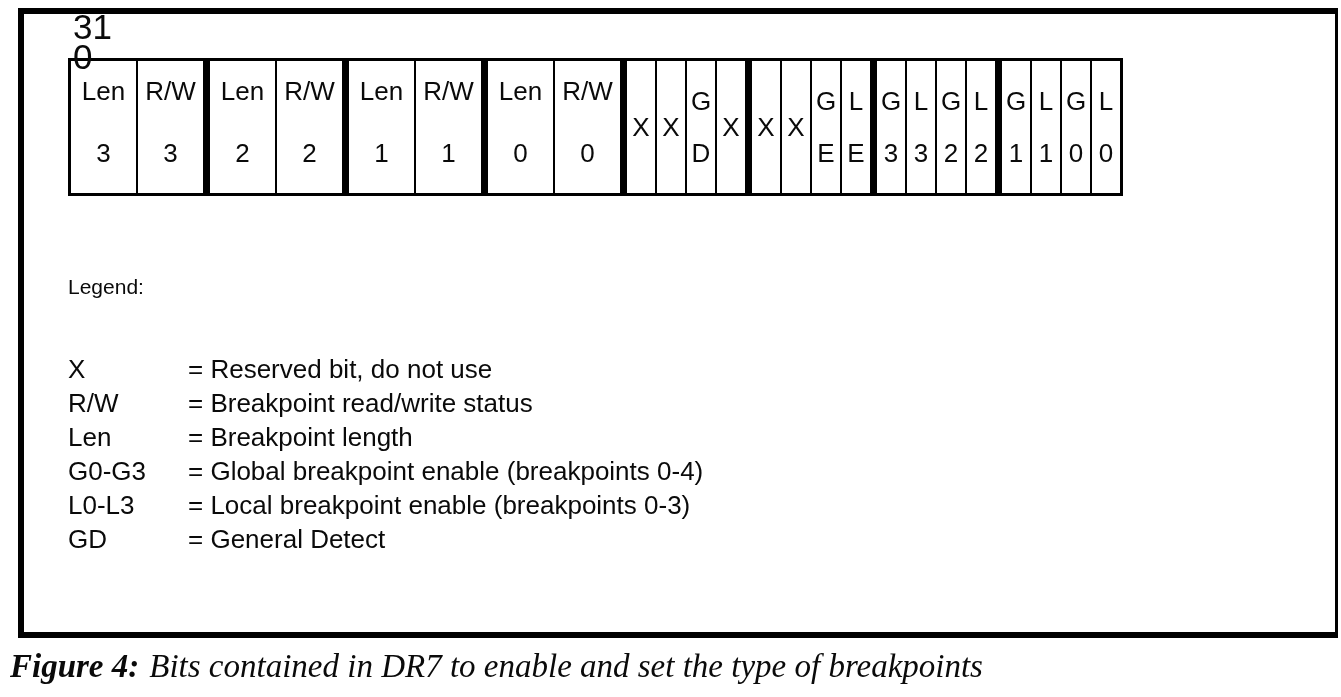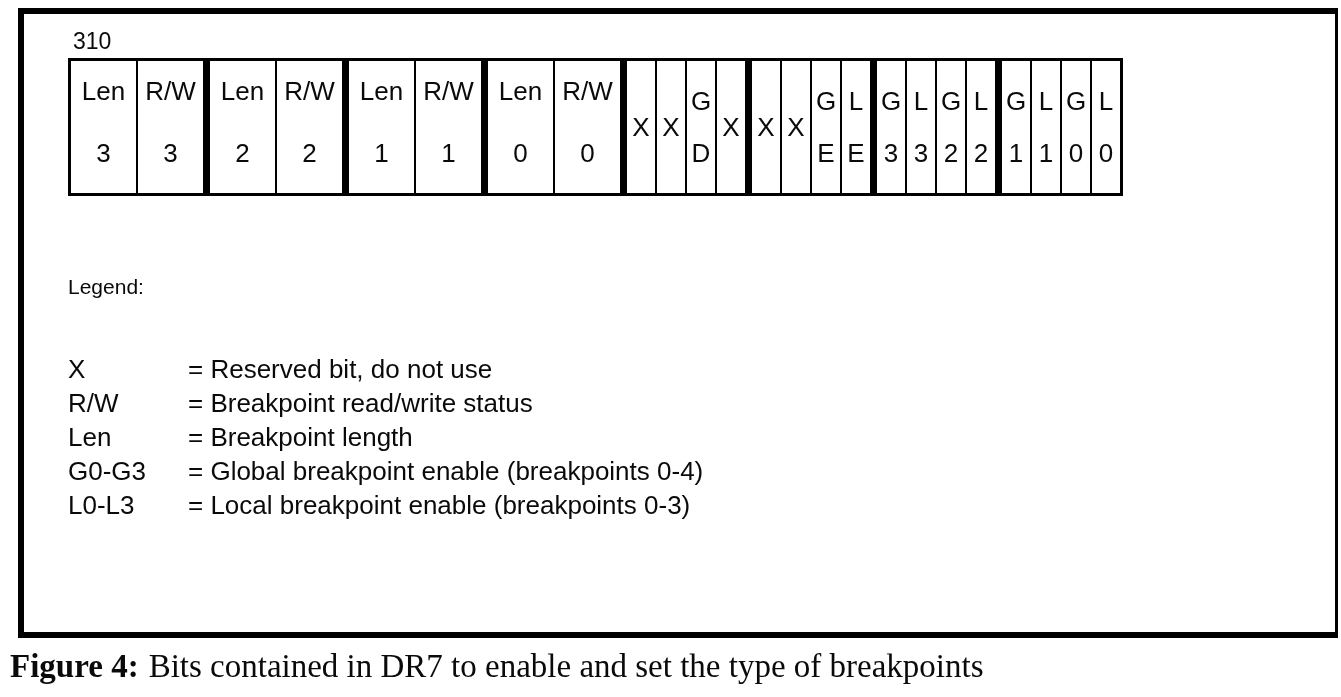--- a/index.html
+++ b/index.html
@@ -23,27 +23,28 @@
     border-right-width: 3px;
     background: #fff;
   }
   .reg-wrap {
     margin-left: 44px;
     margin-top: 12px;
     width: 1056px;
   }
   .bit-labels {
     display: flex;
-    justify-content: flex-start;
+    justify-content: center;
     height: 32px;
-    font-size: 23px;
+    font-size: 35px;
     line-height: 30px;
     padding-left: 5px;
     padding-right: 4px;
     box-sizing: border-box;
+    flex-direction: column;
   }
   .register-row {
     display: flex;
     width: max-content;
     height: 132px;
     border: 3px solid #000;
     background: #fff;
   }
   .cell {
     box-sizing: content-box;
@@ -83,20 +84,21 @@
   .legend-term {
     display: inline-block;
     width: 120px;
   }
   .legend-def { }
   .fig-caption {
     position: absolute;
     left: 10px;
     top: 646px;
     font-family: "Liberation Serif", serif;
+    font-style: italic;
     font-size: 33px;
     line-height: 40px;
     white-space: nowrap;
   }
   .fig-caption .cap-label {
     font-weight: bold;
     margin-right: 10px;
   }
 </style>
 </head>
@@ -205,20 +207,21 @@
   </div>
 
   <div class="legend">
     <div class="legend-title">Legend:</div>
     <div class="legend-entries">
         <div class="legend-row"><span class="legend-term">X</span><span class="legend-def">= Reserved bit, do not use</span></div>
         <div class="legend-row"><span class="legend-term">R/W</span><span class="legend-def">= Breakpoint read/write status</span></div>
         <div class="legend-row"><span class="legend-term">Len</span><span class="legend-def">= Breakpoint length</span></div>
         <div class="legend-row"><span class="legend-term">G0-G3</span><span class="legend-def">= Global breakpoint enable (breakpoints 0-4)</span></div>
         <div class="legend-row"><span class="legend-term">L0-L3</span><span class="legend-def">= Local breakpoint enable (breakpoints 0-3)</span></div>
+        <div class="legend-row"><span class="legend-term">GD</span><span class="legend-def">= General Detect</span></div>
       </div>
   </div>
 
 </div>
 
 <div class="fig-caption">
   <span class="cap-label">Figure 4:</span><span class="cap-text">Bits contained in DR7 to enable and set the type of breakpoints</span>
 </div>
 
 </body></html>

